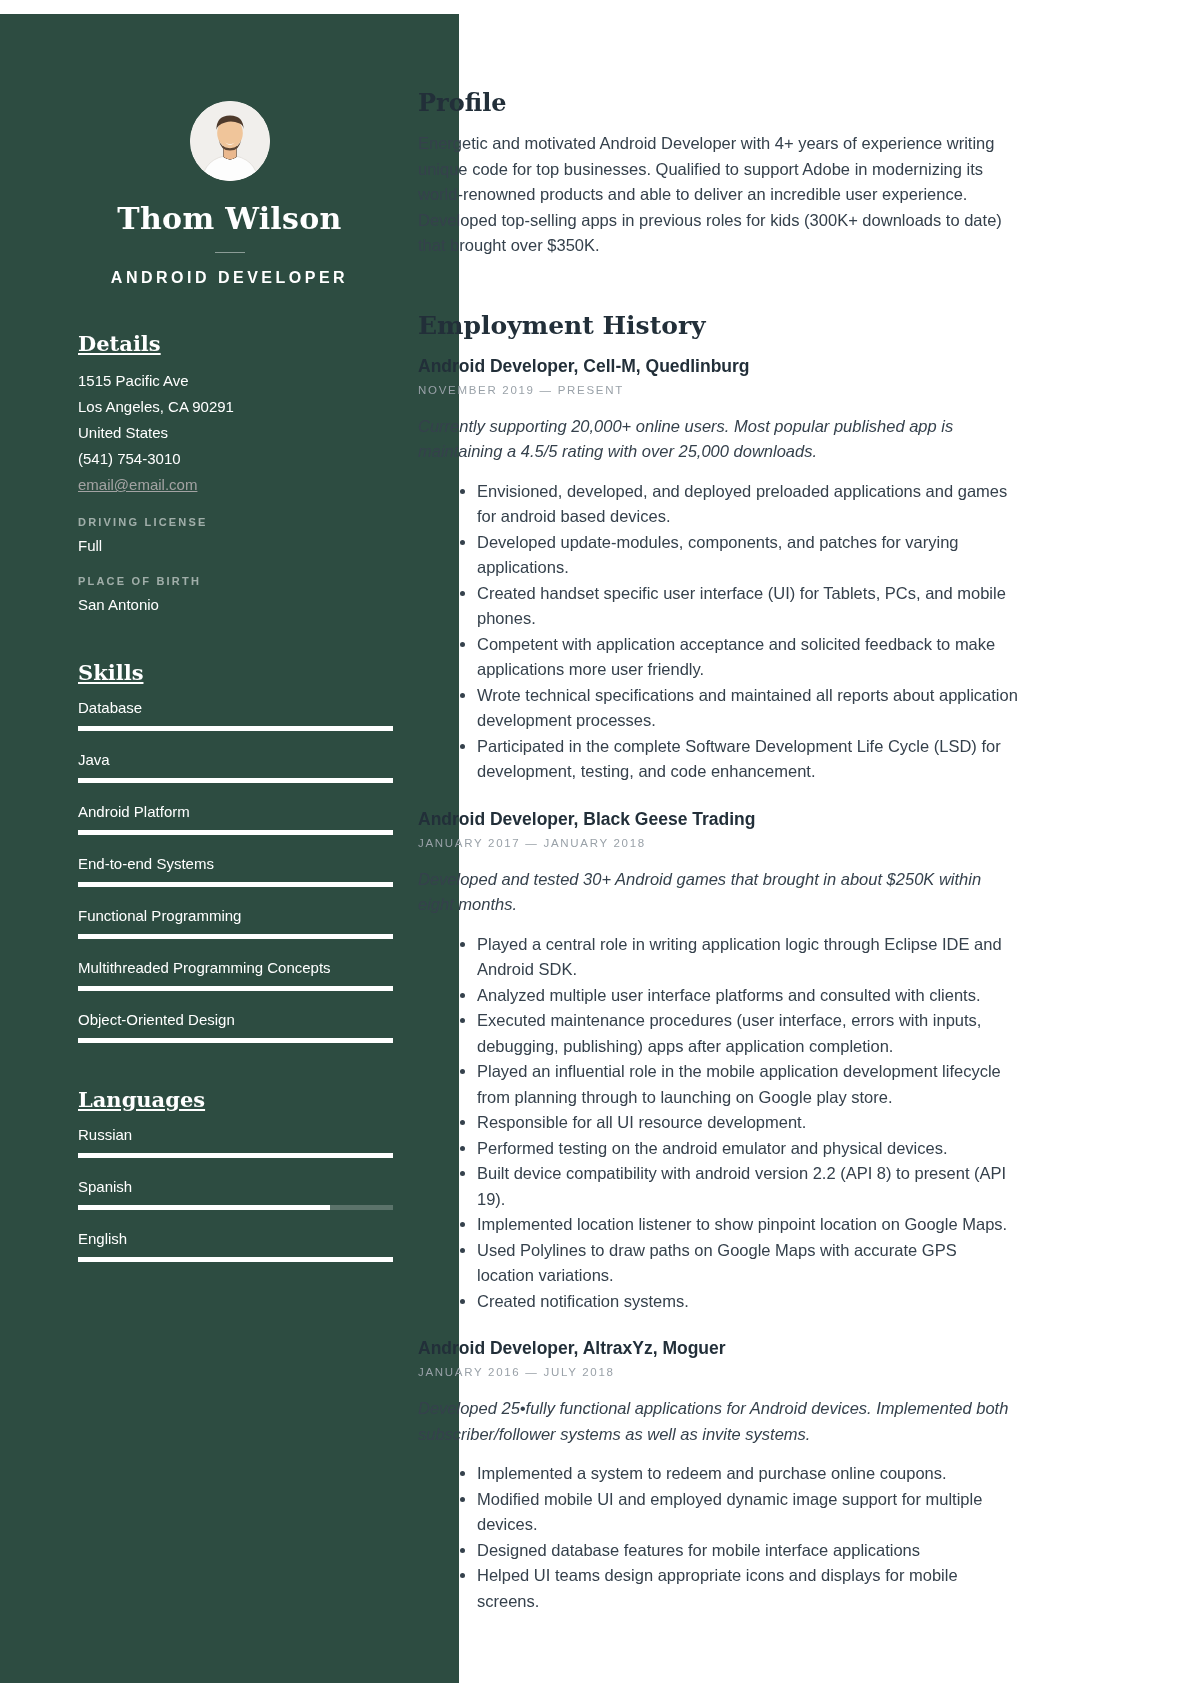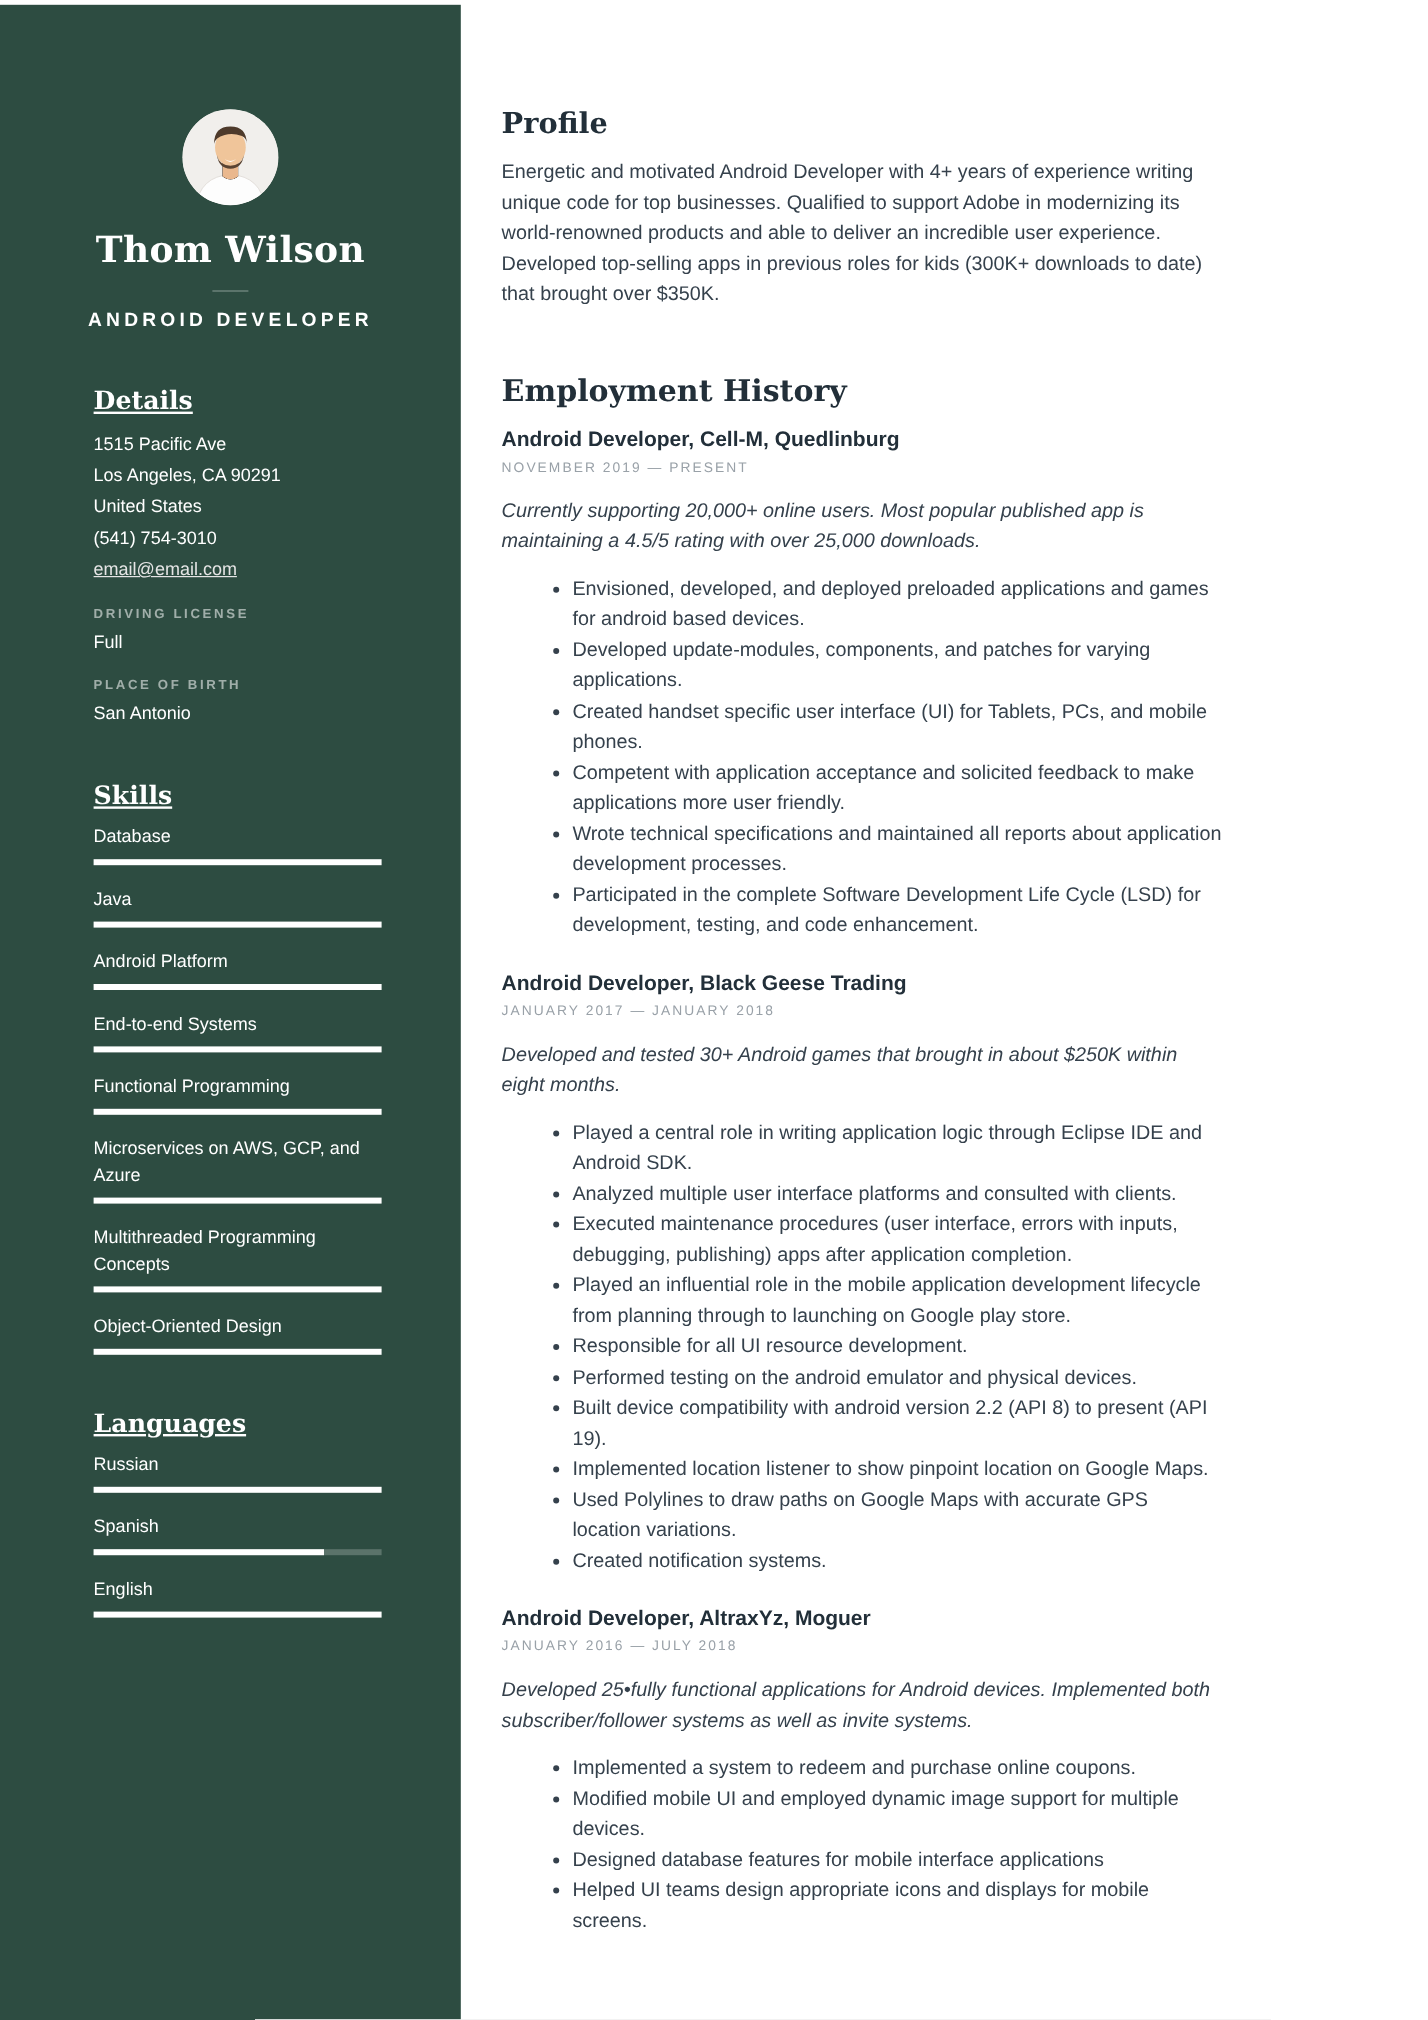--- a/index.html
+++ b/index.html
@@ -7,21 +7,21 @@
     position:relative;
     width:1190px;height:1683px;
     background:#ffffff;
     margin:0 auto;
     overflow:hidden;
     font-family:"Liberation Sans", sans-serif;
     color:var(--body-text,#35414c);
   }
   
   .sidebar{
-    position:absolute;left:0;top:4px;bottom:0;width:384px;
+    position:absolute;left:0;top:14px;bottom:0;width:459px;
     background:var(--sidebar-green,#2d4c41);
     color:#ffffff;
     padding:87px 66px 40px 78px;
     box-sizing:border-box;
   }
   .side-top{margin:0 -60px 0 -72px;text-align:center;}
   .avatar{
     width:80px;height:80px;border-radius:50%;
     overflow:hidden;margin:0 auto;display:block;background:#f1efec;
   }
@@ -39,21 +39,21 @@
     font-size:16px;letter-spacing:3.5px;color:#ffffff;
     margin:0;font-weight:bold;
   }
   .side-h2{
     font-family:"DejaVu Serif", serif;
     font-weight:bold;font-size:21px;color:#fff;
     margin:44px 0 12px 0;
     text-decoration:underline;
   }
   .side-line{font-size:15px;line-height:26px;margin:0;color:#fff;}
-  .side-link{color:#e5e5e5;text-decoration:underline;font-size:15px;line-height:26px;}
+  .side-link{color:#a3a3a3;text-decoration:underline;font-size:15px;line-height:26px;}
   .micro-label{
     font-size:11px;letter-spacing:2.2px;color:rgba(255,255,255,.55);
     margin:18px 0 7px 0;font-weight:bold;
   }
   .micro-value{font-size:15px;line-height:22px;margin:0;color:#fff;}
   .skill{margin:0 0 18px 0;}
   .skill-label{font-size:15px;line-height:22px;margin:0 0 7px 0;color:#fff;}
   .bar-track{
     width:100%;height:5px;background:rgba(255,255,255,.22);
     position:relative;
@@ -171,26 +171,20 @@
           <div class="bar-fill" style="width: 100%;"></div>
         </div>
     </div>
     <div class="skill">
       <p class="skill-label">Functional Programming</p>
       <div class="bar-track">
           <div class="bar-fill" style="width: 100%;"></div>
         </div>
     </div>
     <div class="skill">
-      <p class="skill-label">Microservices on AWS, GCP, and Azure</p>
-      <div class="bar-track">
-          <div class="bar-fill" style="width: 100%;"></div>
-        </div>
-    </div>
-    <div class="skill">
       <p class="skill-label">Multithreaded Programming Concepts</p>
       <div class="bar-track">
           <div class="bar-fill" style="width: 100%;"></div>
         </div>
     </div>
     <div class="skill">
       <p class="skill-label">Object-Oriented Design</p>
       <div class="bar-track">
           <div class="bar-fill" style="width: 100%;"></div>
         </div>

